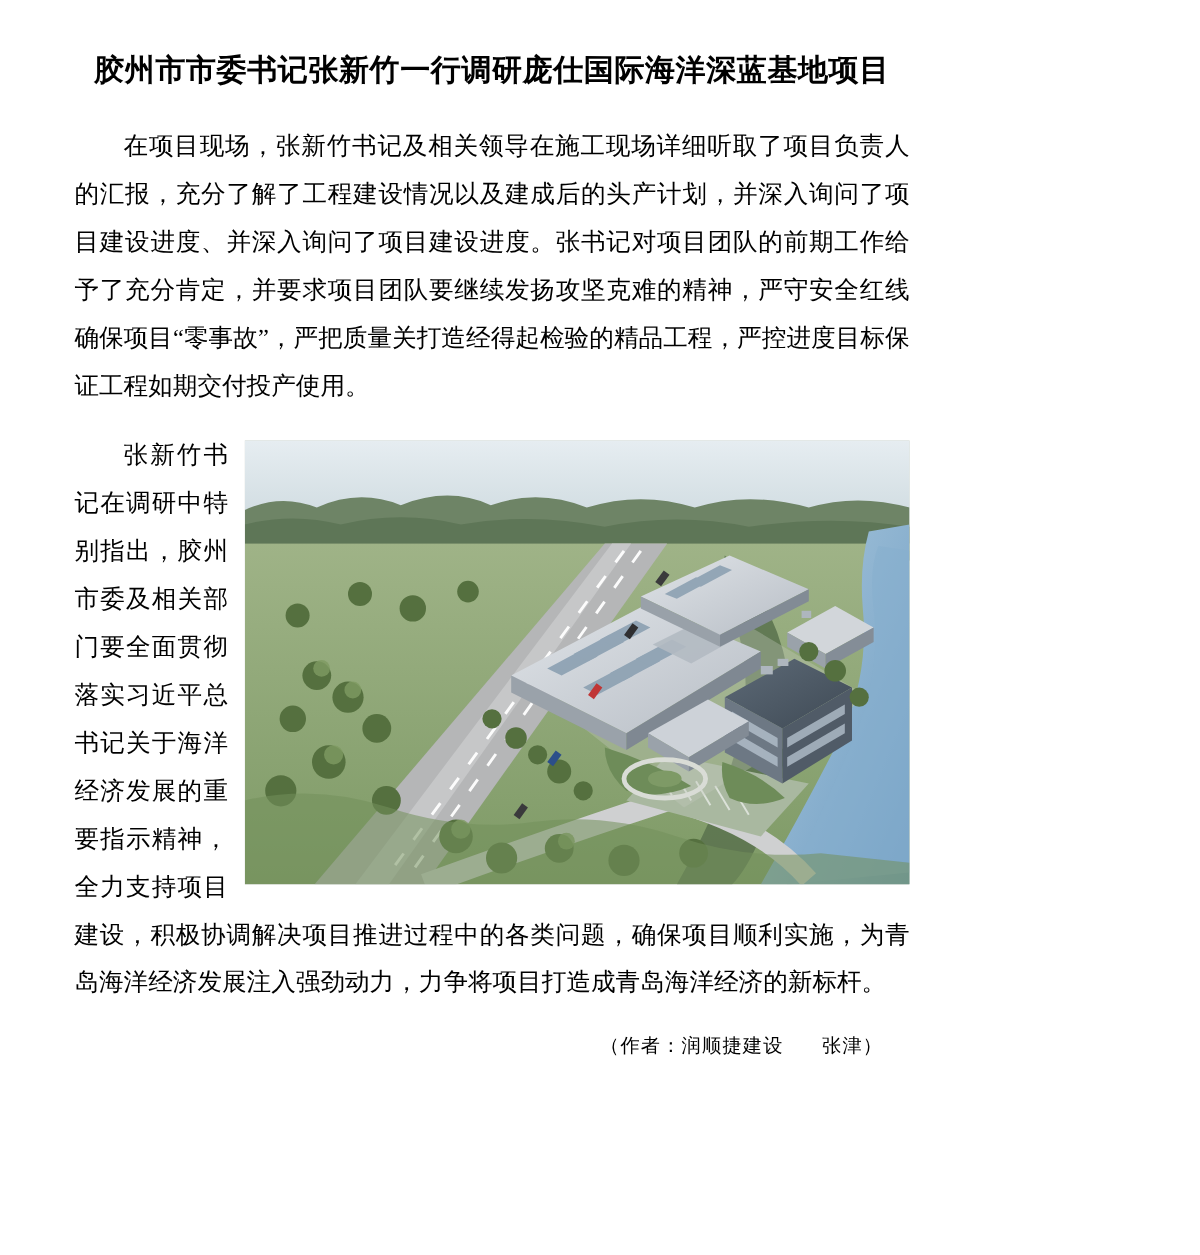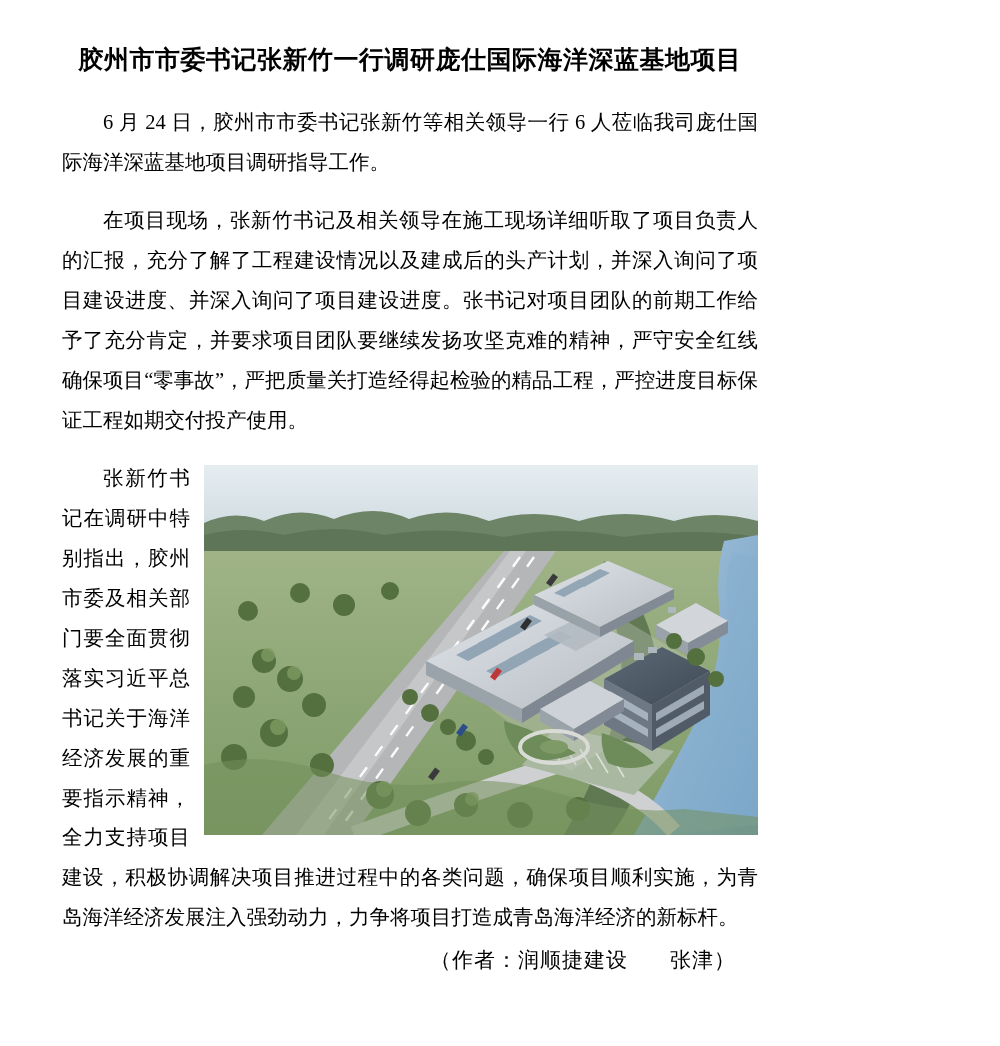--- a/index.html
+++ b/index.html
@@ -53,39 +53,38 @@
   }
   .para-float {
     font-size: 20.5px;
     line-height: 1.95;
     text-align: justify;
     text-justify: inter-ideograph;
     text-indent: 2em;
     margin: 0;
   }
   .signature {
-    margin-top: 8px;
+    margin-top: 22px;
     text-align: right;
     padding-right: 22px;
-    font-size: 21px;
+    font-size: 16px;
     letter-spacing: 1px;
   }
   .sig-gap { display:inline-block; width: 2em; }
 
   
   .fig-svg { display:block; width: 100%; height: 100%; }
 </style>
 </head>
 <body>
 
 <div class="page">
 
   <h1 class="doc-title">胶州市市委书记张新竹一行调研庞仕国际海洋深蓝基地项目</h1>
 
-  <p class="para">6 月 24 日，胶州市市委书记张新竹等相关领导一行 6 人莅临我司庞仕国际海洋深蓝基地项目调研指导工作。</p>
 
   <p class="para">在项目现场，张新竹书记及相关领导在施工现场详细听取了项目负责人的汇报，充分了解了工程建设情况以及建成后的头产计划，并深入询问了项目建设进度、并深入询问了项目建设进度。张书记对项目团队的前期工作给予了充分肯定，并要求项目团队要继续发扬攻坚克难的精神，严守安全红线确保项目“零事故”，严把质量关打造经得起检验的精品工程，严控进度目标保证工程如期交付投产使用。</p>
 
   <div class="float-area">
 
     <div class="figure">
       <svg class="fig-svg" viewBox="0 0 554 370" preserveAspectRatio="none">
         <defs>
           <linearGradient id="skyGrad" x1="0" y1="0" x2="0" y2="1">
             <stop offset="0%" stop-color="#e6edf1"></stop>

